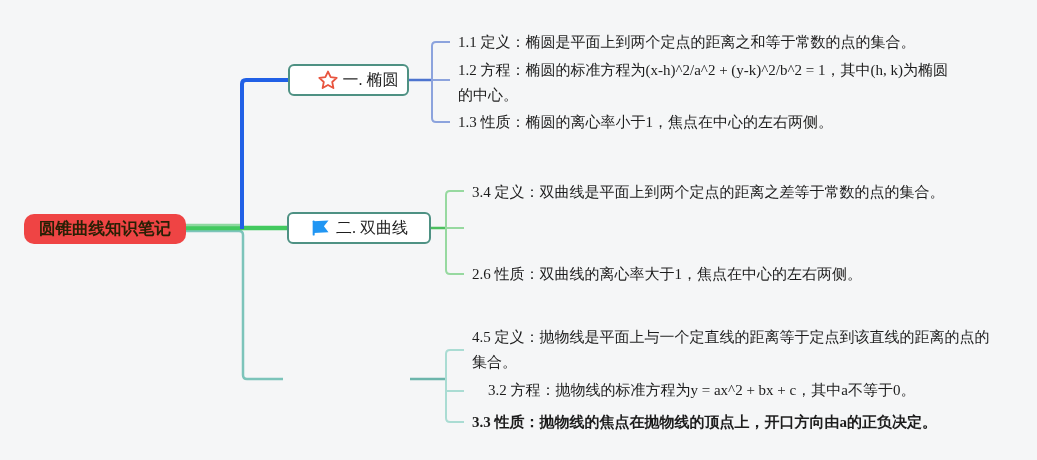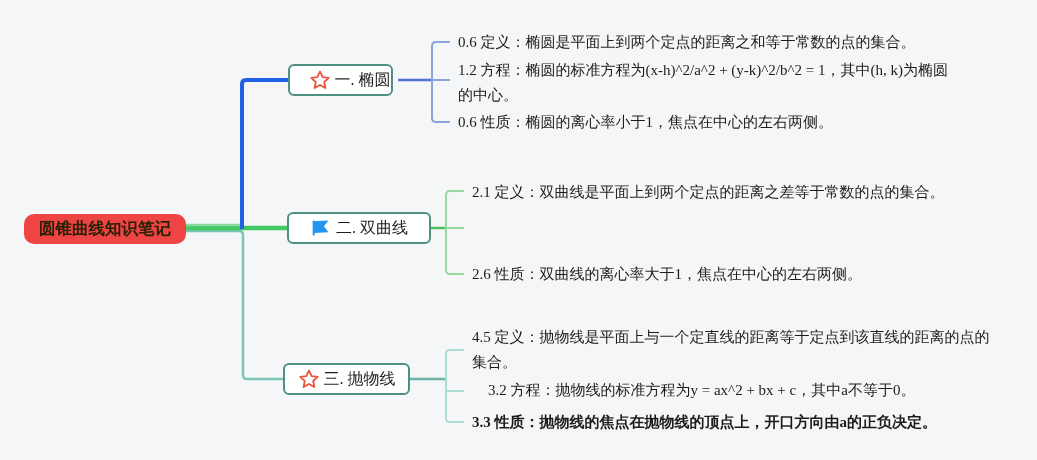--- a/index.html
+++ b/index.html
@@ -21,21 +21,21 @@
     font-weight:bold;font-size:16.5px;color:#292005;
     box-sizing:border-box;cursor:pointer;
   }
   .branch-node{
     position:absolute;height:32px;background:#ffffff;
     border:2px solid #4e9183;border-radius:6px;
     display:flex;align-items:center;justify-content:center;gap:4px;
     font-size:16px;color:#1f1f1f;box-sizing:border-box;cursor:pointer;
   }
   .branch-node .icon{display:flex;align-items:center;justify-content:center;width:22px;height:22px;}
-  #branch-1{left:288px;top:64px;width:105px;padding-left:18px;}
+  #branch-1{left:288px;top:64px;width:121px;padding-left:18px;}
   #branch-2{left:287px;top:212px;width:144px;}
   #branch-3{left:283px;top:363px;width:127px;}
 
   .child-note{
     position:absolute;font-size:15px;line-height:25px;color:#1c1c1c;
     cursor:pointer;
   }
   
   #c-1-0{left:458px;top:30px;width:560px;}
   #c-1-1{left:458px;top:58px;width:492px;}
@@ -90,33 +90,25 @@
   <div class="branch-node" id="branch-2">
     <span class="icon">
       <svg width="20" height="20" viewBox="0 0 24 24">
         <path d="M3 4 L21 3 L15.5 10 L21 17 L3 18 Z" fill="#2196f3"></path>
         <rect x="2" y="3" width="2.4" height="18" rx="1" fill="#2196f3"></rect>
       </svg>
     </span>
     <span>二. 双曲线</span>
   </div>
 
-  <div class="branch-node" id="branch-3">
-    <span class="icon">
-      <svg width="22" height="22" viewBox="0 0 24 24">
-        <path d="M12 2.8 L14.9 8.9 L21.5 9.7 L16.6 14.2 L17.9 20.8 L12 17.5 L6.1 20.8 L7.4 14.2 L2.5 9.7 L9.1 8.9 Z" fill="#ffffff" stroke="#e8553f" stroke-width="2" stroke-linejoin="round"></path>
-      </svg>
-    </span>
-    <span>三. 抛物线</span>
-  </div>
 
-  <div class="child-note" id="c-1-0">0.6 定义：椭圆是平面上到两个定点的距离之和等于常数的点的集合。</div>
+  <div class="child-note" id="c-1-0">1.1 定义：椭圆是平面上到两个定点的距离之和等于常数的点的集合。</div>
   <div class="child-note" id="c-1-1">1.2 方程：椭圆的标准方程为(x-h)^2/a^2 + (y-k)^2/b^2 = 1，其中(h, k)为椭圆的中心。</div>
-  <div class="child-note" id="c-1-2">0.6 性质：椭圆的离心率小于1，焦点在中心的左右两侧。</div>
+  <div class="child-note" id="c-1-2">1.3 性质：椭圆的离心率小于1，焦点在中心的左右两侧。</div>
 
-  <div class="child-note" id="c-2-0">2.1 定义：双曲线是平面上到两个定点的距离之差等于常数的点的集合。</div>
+  <div class="child-note" id="c-2-0">3.4 定义：双曲线是平面上到两个定点的距离之差等于常数的点的集合。</div>
   <div class="child-note" id="c-2-2">2.6 性质：双曲线的离心率大于1，焦点在中心的左右两侧。</div>
 
   <div class="child-note" id="c-3-0">4.5 定义：抛物线是平面上与一个定直线的距离等于定点到该直线的距离的点的集合。</div>
   <div class="child-note" id="c-3-1">3.2 方程：抛物线的标准方程为y = ax^2 + bx + c，其中a不等于0。</div>
   <div class="child-note" id="c-3-2">3.3 性质：抛物线的焦点在抛物线的顶点上，开口方向由a的正负决定。</div>
 
 </div>
 
 </body></html>

